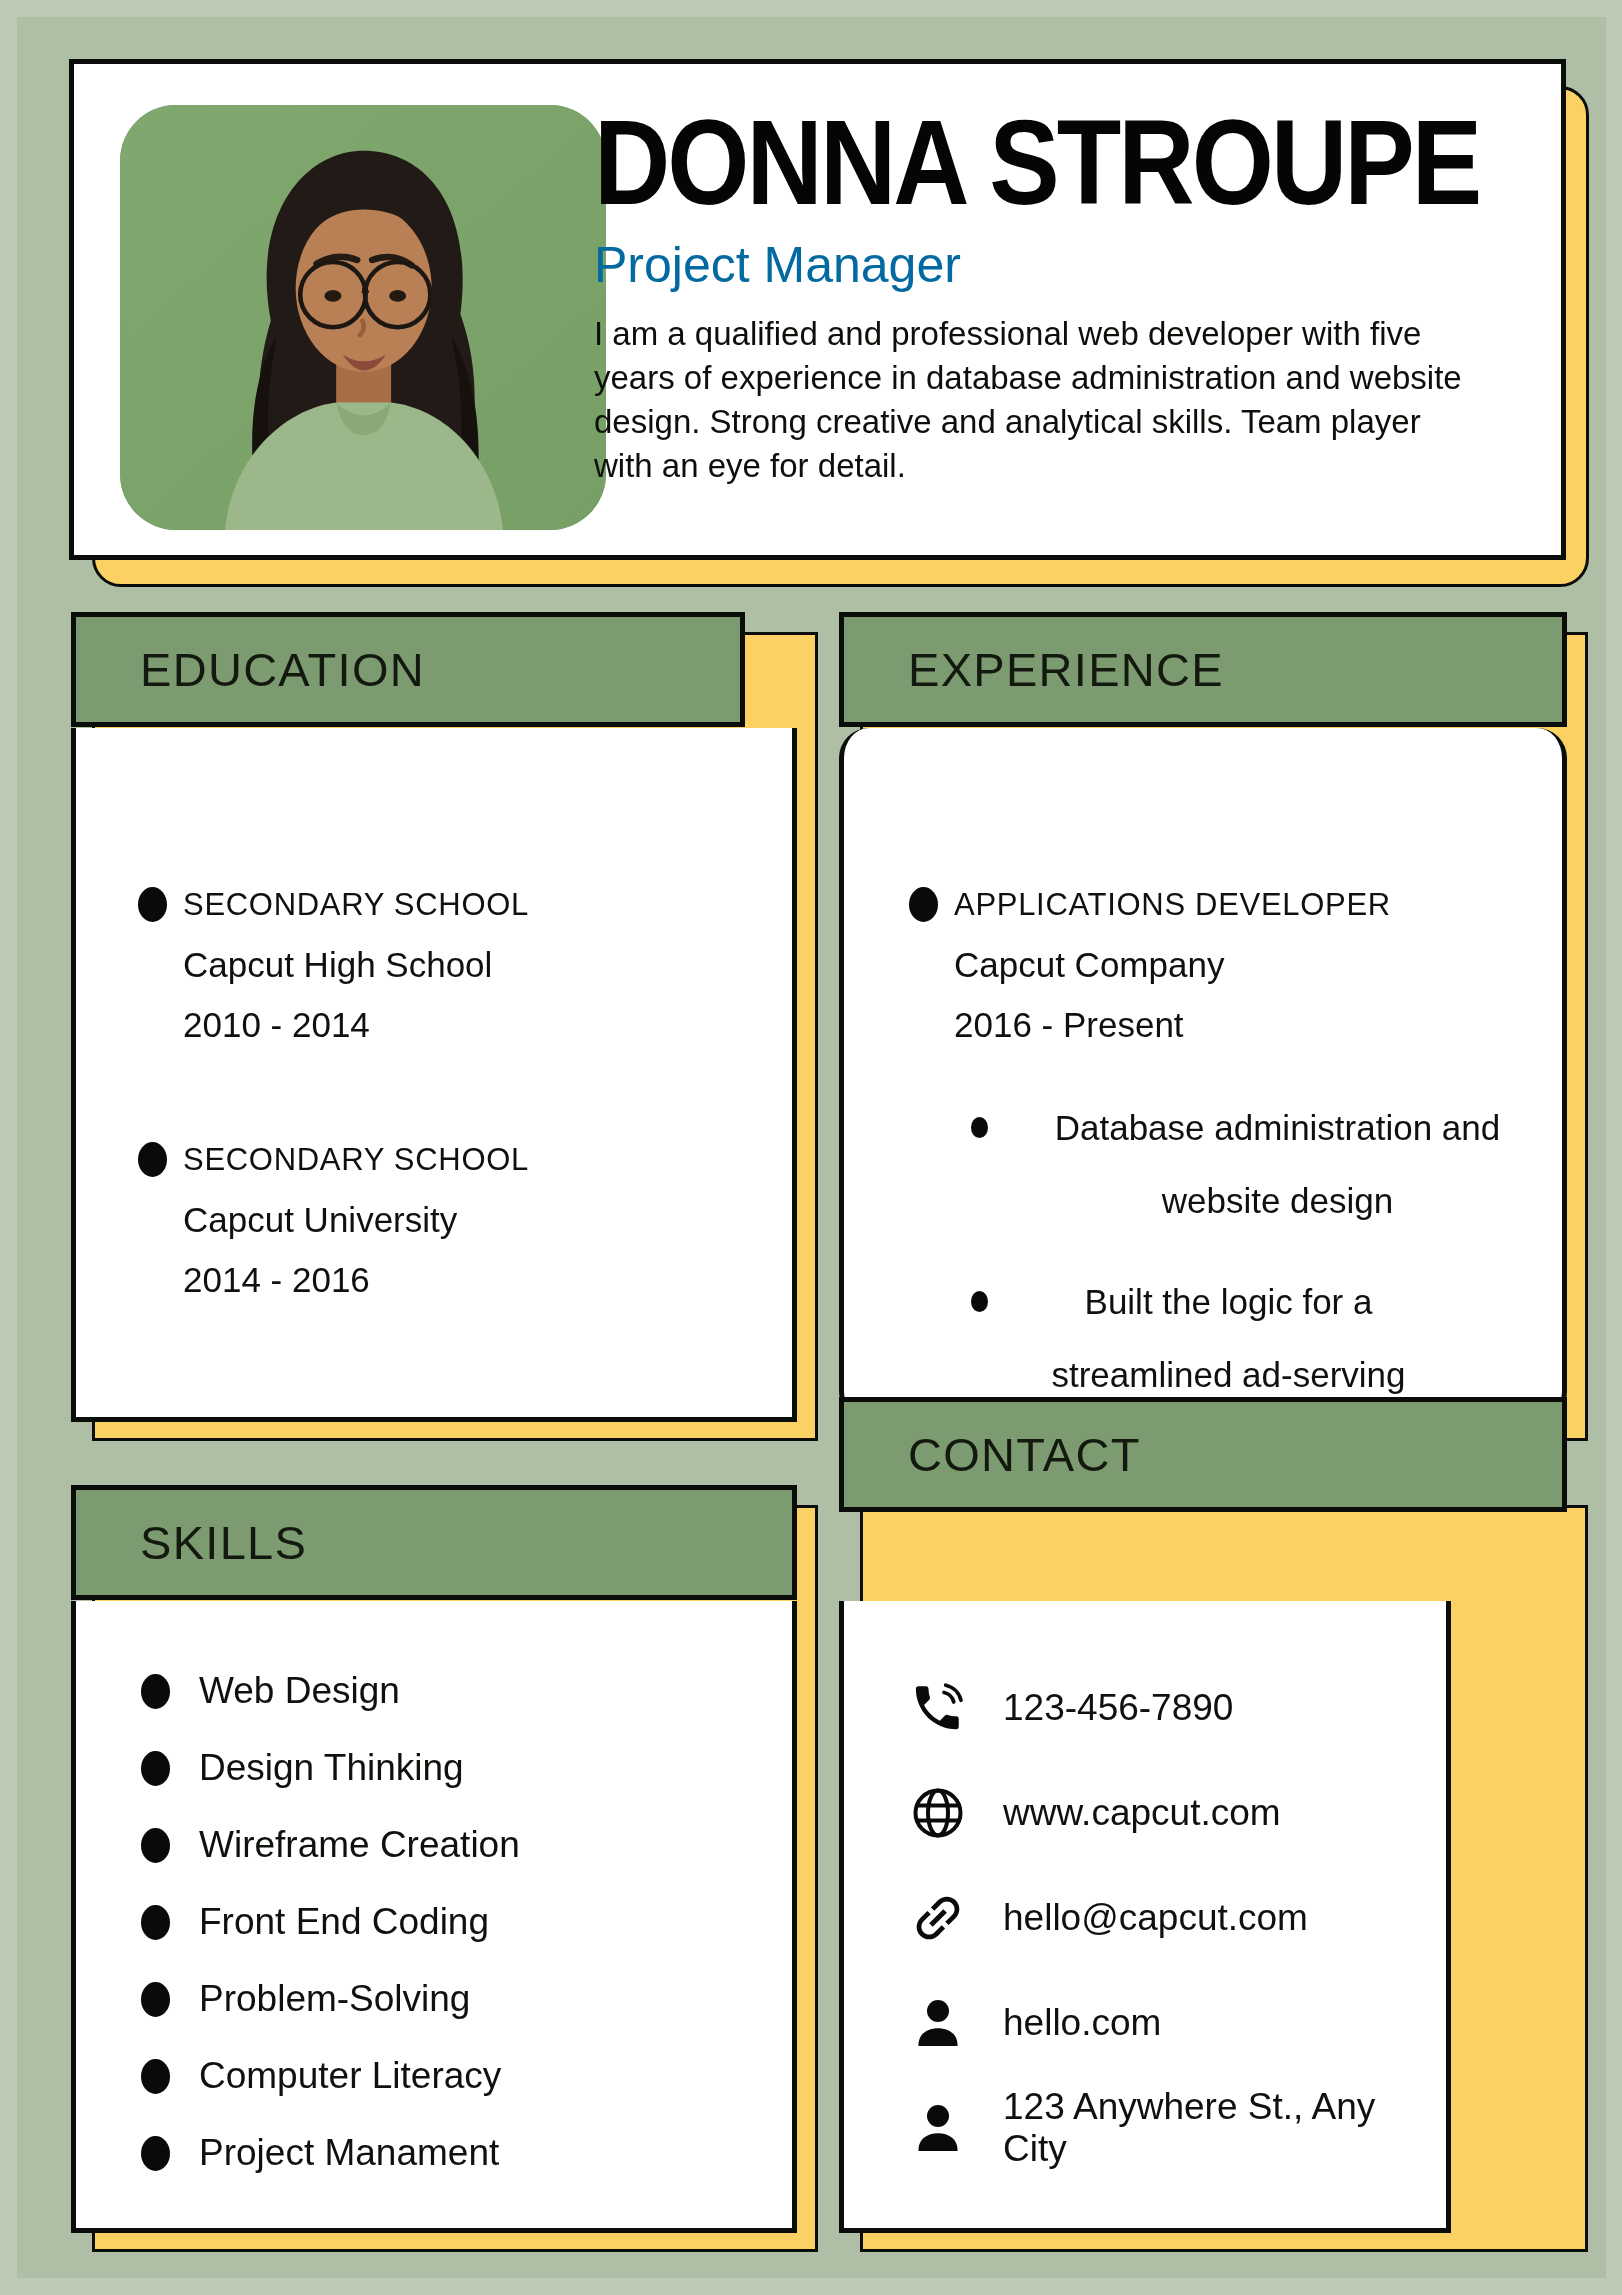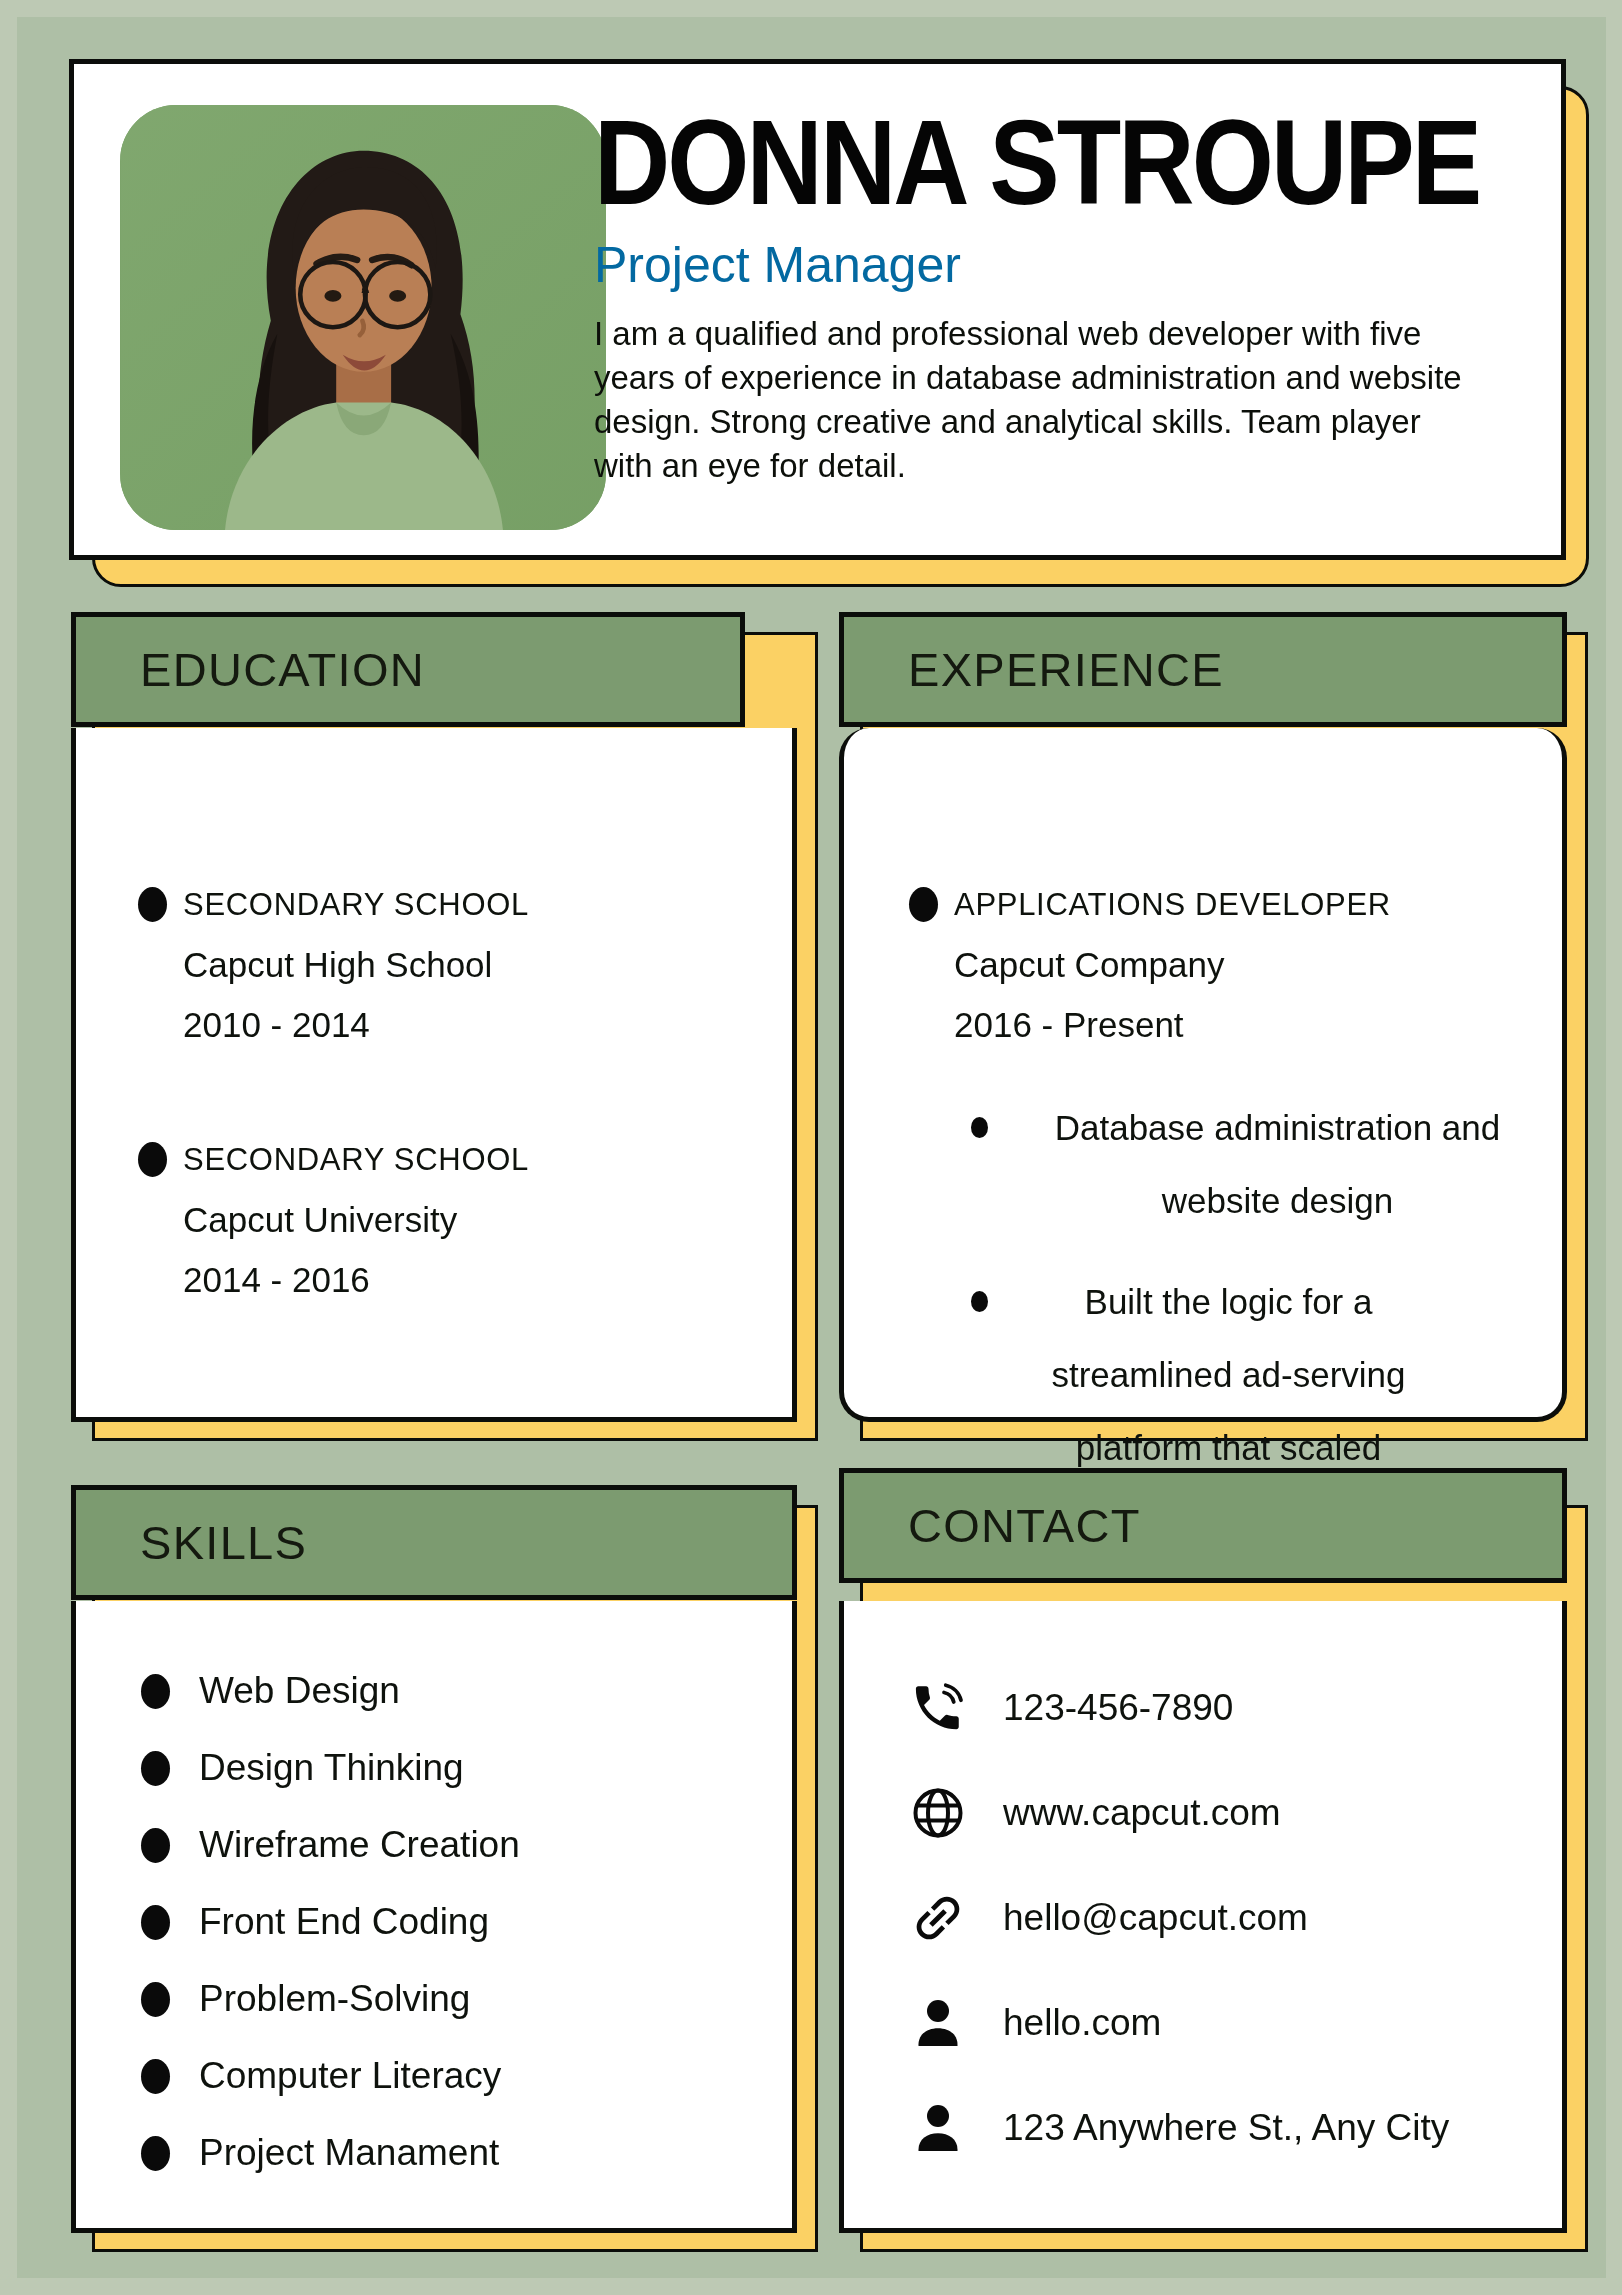--- a/index.html
+++ b/index.html
@@ -41,22 +41,22 @@
 
   .exp-shadow  { left:843px; top:615px;  width:728px; height:809px; }
   .exp-header  { left:822px; top:595px;  width:728px; height:115px; }
   .exp-body    { left:822px; top:711px; width:728px; height:694px;border-radius:30px; }
 
   .sk-shadow   { left:75px;  top:1488px; width:726px; height:747px; }
   .sk-header   { left:54px;   top:1468px; width:726px; height:115px; }
   .sk-body     { left:54px;   top:1584px; width:726px; height:632px; }
 
   .ct-shadow   { left:843px; top:1488px; width:728px; height:747px; }
-  .ct-header   { left:822px; top:1451px; width:728px; height:115px; }
-  .ct-body     { left:822px; top:1584px; width:728px; height:632px; }
+  .ct-header   { left:822px; top:1380px; width:728px; height:115px; }
+  .ct-body     { left:822px; top:1584px; width:612px; height:632px; }
 
   
   .dot { background:#0a0a0a; border-radius:50%; flex:none; }
   .dot.big   { width:29px; height:35px; margin-top:11.8px; }
   .dot.small { width:17px; height:21px; margin-top:26px; }
 
   .ed-body { padding:147px 33px 0 62px; display:flex; flex-direction:column; gap:75px; }
   .entry { display:flex; gap:16px; }
   .entry-text > div { line-height:60px; font-size:35px; }
   .entry-text .entry-heading { font-size:31px; letter-spacing:0.7px; }

